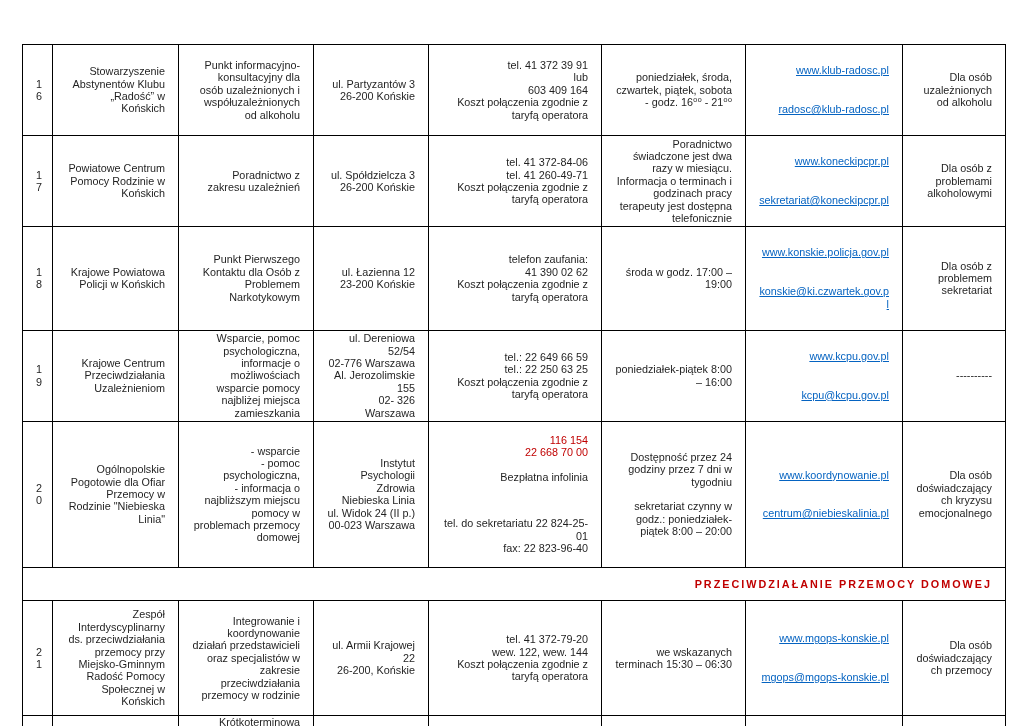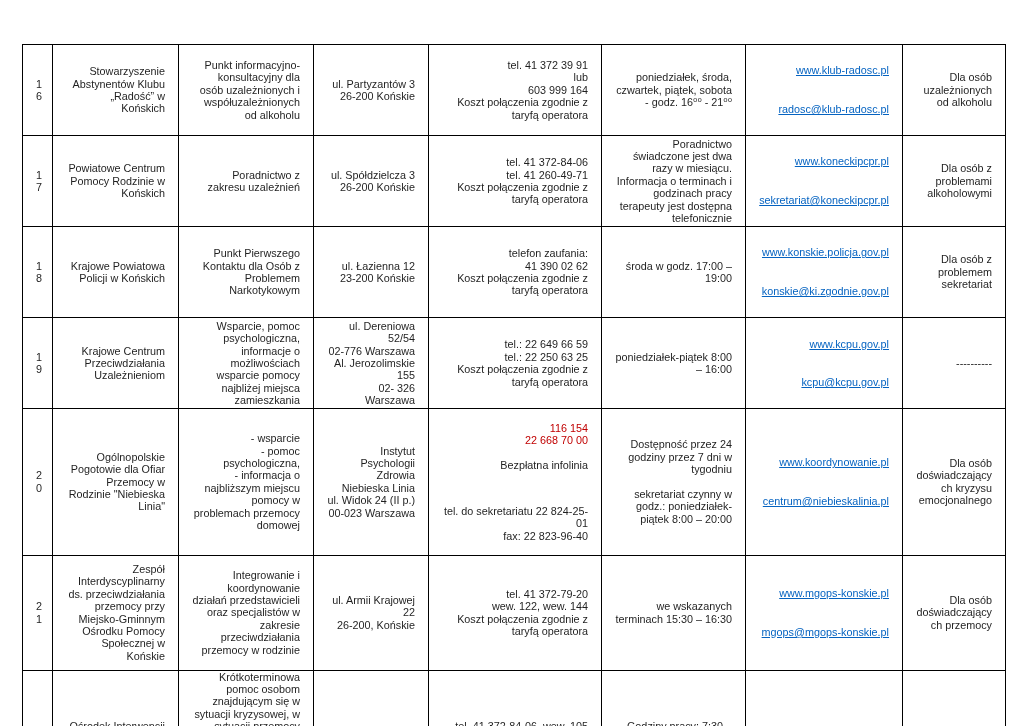--- a/index.html
+++ b/index.html
@@ -73,21 +73,21 @@
 
     <tbody>
         <tr class="r0">
       <td>16</td>
       <td>Stowarzyszenie Abstynentów Klubu „Radość” w Końskich</td>
       <td>Punkt informacyjno-konsultacyjny dla osób uzależnionych i współuzależnionych od alkoholu</td>
       <td>ul. Partyzantów 3
 26-200 Końskie</td>
       <td>tel. 41 372 39 91
 lub
-603 999 164
+603 409 164
 Koszt połączenia zgodnie z taryfą operatora</td>
       <td>poniedziałek, środa, czwartek, piątek, sobota - godz. 16⁰⁰ - 21⁰⁰</td>
       <td>
         <a class="link">www.klub-radosc.pl</a>
         <a class="link">radosc@klub-radosc.pl</a>
       </td>
       <td>Dla osób uzależnionych od alkoholu</td>
     </tr>
 
     <tr class="r1">
@@ -112,21 +112,21 @@
       <td>Krajowe Powiatowa Policji w Końskich</td>
       <td>Punkt Pierwszego Kontaktu dla Osób z Problemem Narkotykowym</td>
       <td>ul. Łazienna 12
 23-200 Końskie</td>
       <td>telefon zaufania:
 41 390 02 62
 Koszt połączenia zgodnie z taryfą operatora</td>
       <td>środa w godz. 17:00 – 19:00</td>
       <td>
         <a class="link">www.konskie.policja.gov.pl</a>
-        <a class="link">konskie@ki.zgodnie.gov.pl</a>
+        <a class="link">konskie@ki.czwartek.gov.pl</a>
       </td>
       <td>Dla osób z problemem sekretariat</td>
     </tr>
 
     <tr class="r3">
       <td>19</td>
       <td>Krajowe Centrum Przeciwdziałania Uzależnieniom</td>
       <td>Wsparcie, pomoc psychologiczna, informacje o możliwościach wsparcie pomocy najbliżej miejsca zamieszkania</td>
       <td>ul. Dereniowa 52/54
 02-776 Warszawa
@@ -164,31 +164,34 @@
       <td>Dostępność przez 24 godziny przez 7 dni w tygodniu
 
 sekretariat czynny w godz.: poniedziałek-piątek 8:00 – 20:00</td>
       <td>
         <a class="link">www.koordynowanie.pl</a>
         <a class="link">centrum@niebieskalinia.pl</a>
       </td>
       <td>Dla osób doświadczających kryzysu emocjonalnego</td>
     </tr>
 
+    <tr class="rh">
+      <td colspan="8" class="section-cell">PRZECIWDZIAŁANIE PRZEMOCY DOMOWEJ</td>
+    </tr>
 
     <tr class="r5">
       <td>21</td>
-      <td>Zespół Interdyscyplinarny ds. przeciwdziałania przemocy przy Miejsko-Gminnym Ośrodku Pomocy Społecznej w Końskie</td>
+      <td>Zespół Interdyscyplinarny ds. przeciwdziałania przemocy przy Miejsko-Gminnym Radość Pomocy Społecznej w Końskich</td>
       <td>Integrowanie i koordynowanie działań przedstawicieli oraz specjalistów w zakresie przeciwdziałania przemocy w rodzinie</td>
       <td>ul. Armii Krajowej 22
 26-200, Końskie</td>
       <td>tel. 41 372-79-20
 wew. 122, wew. 144
 Koszt połączenia zgodnie z taryfą operatora</td>
-      <td>we wskazanych terminach 15:30 – 16:30</td>
+      <td>we wskazanych terminach 15:30 – 06:30</td>
       <td>
         <a class="link">www.mgops-konskie.pl</a>
         <a class="link">mgops@mgops-konskie.pl</a>
       </td>
       <td>Dla osób doświadczających przemocy</td>
     </tr>
 
     <tr class="r6">
       <td>22</td>
       <td>Ośrodek Interwencji Kryzysowej przy Powiatowym Centrum Pomocy Rodzinie</td>

